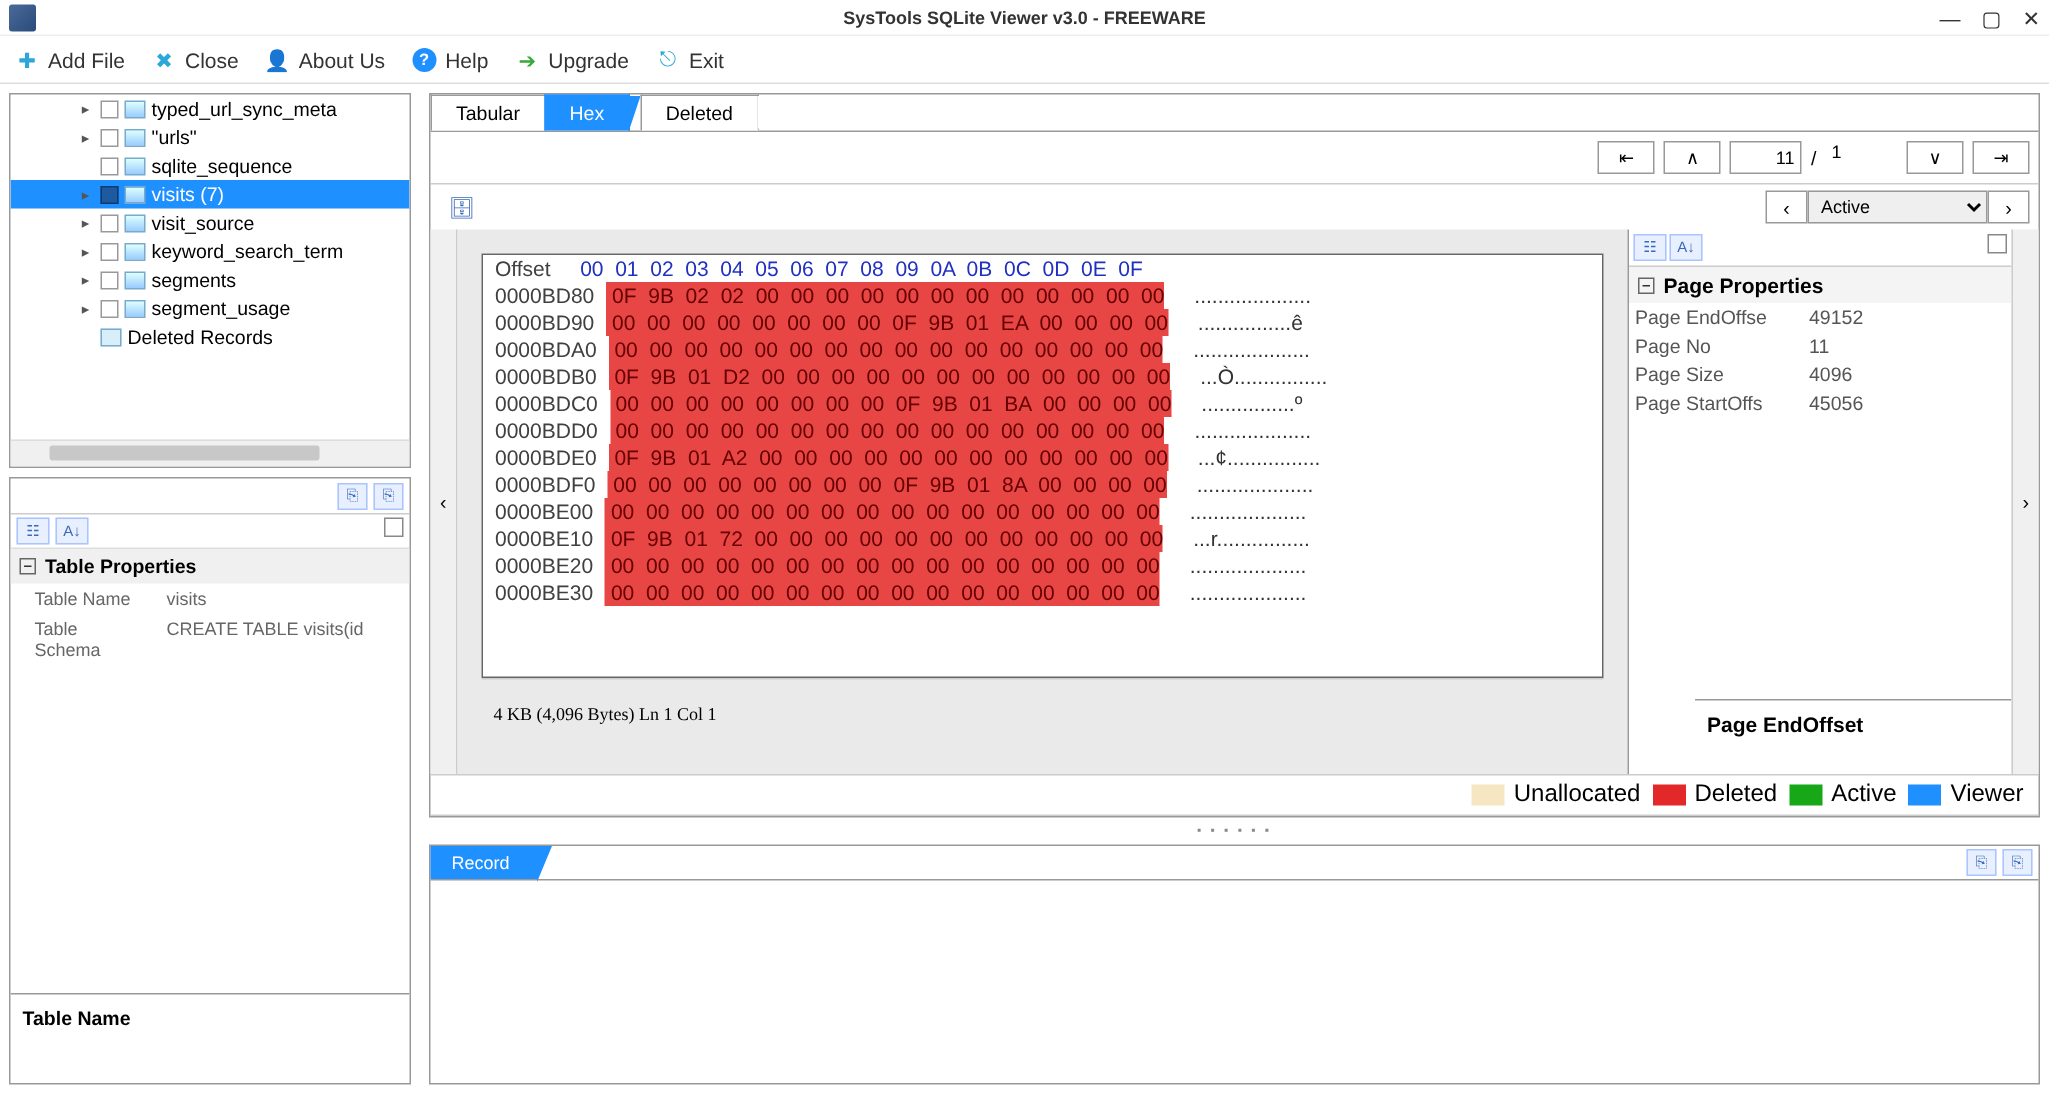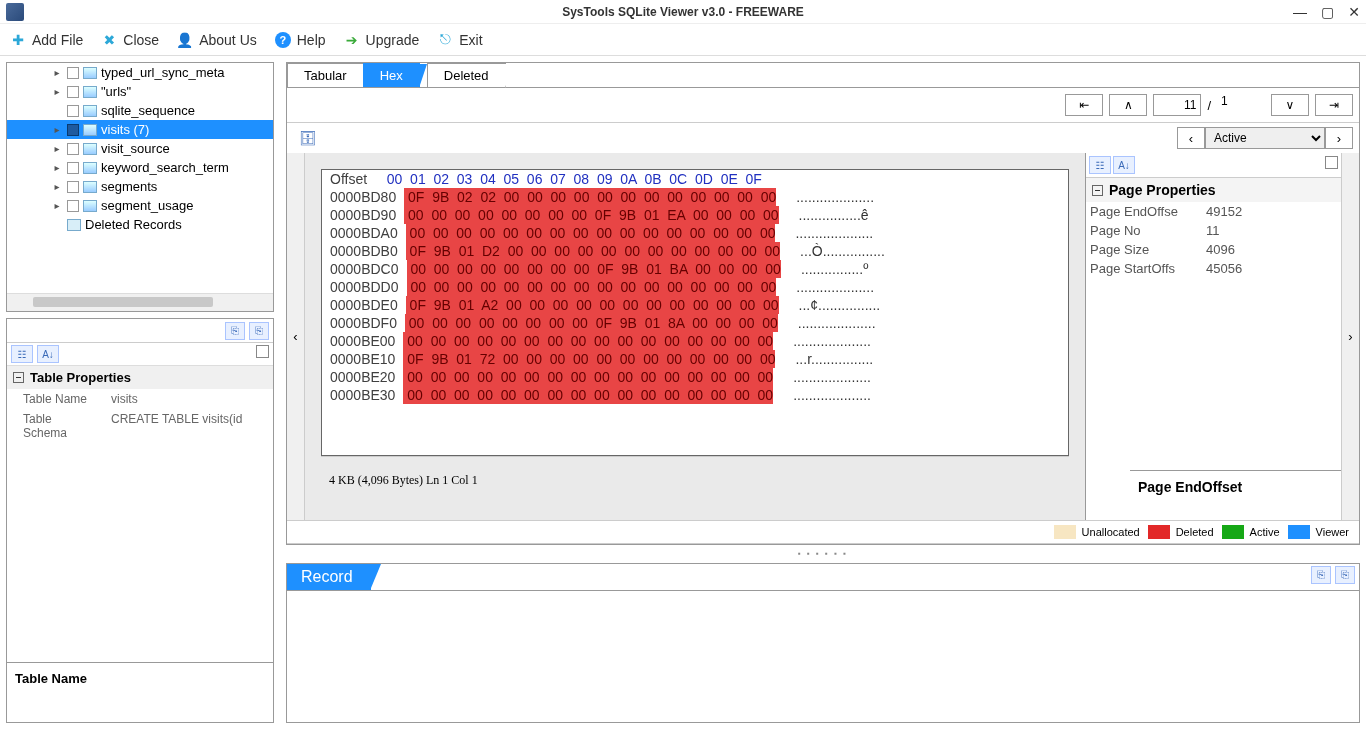--- a/index.html
+++ b/index.html
@@ -85,28 +85,28 @@
 .hex-props-sort { display: flex; gap: 2px; padding: 3px; border-bottom: 1px solid #ccc; }
 .hex-props-body { flex: 1; overflow: auto; }
 .hp-header { background: #f4f4f4; padding: 4px 6px; font-weight: bold; font-size: 14px; display: flex; align-items: center; gap: 6px; }
 .hp-row { display: flex; font-size: 13px; color: #555; padding: 2px 0; }
 .hp-row .k { width: 120px; padding-left: 4px; white-space: nowrap; overflow: hidden; }
 .hp-row .v { flex: 1; }
 .hex-props-desc { border-top: 1px solid #999; padding: 8px; font-weight: bold; font-size: 14px; min-height: 50px; margin-left: 44px; }
 
 
 .legend { display: flex; justify-content: flex-end; align-items: center; gap: 8px; padding: 4px 10px; border-bottom: 1px solid #ccc; border-top: 1px solid #ccc; }
-.lg { display: flex; align-items: center; gap: 6px; font-size: 11px; }
+.lg { display: flex; align-items: center; gap: 6px; font-size: 16px; }
 .lg-sw { width: 22px; height: 14px; }
 .splitter-dots { text-align: center; color: #888; font-size: 8px; letter-spacing: 2px; height: 10px; }
 
 
 .record-panel { border: 1px solid #999; flex: 0 0 160px; display: flex; flex-direction: column; }
 .record-tabs { display: flex; position: relative; border-bottom: 1px solid #999; }
-.record-tab { padding: 4px 18px 4px 14px; background: #1e90ff; color: #fff; position: relative; font-size: 16px; }
+.record-tab { padding: 4px 18px 4px 14px; background: #1e90ff; color: #fff; position: relative; font-size: 12px; }
 .record-tab::after { content:''; position:absolute; right:-10px; top:0; width:0; height:0; border-bottom: 24px solid transparent; border-left: 10px solid #1e90ff; }
 .record-tools { margin-left: auto; display: flex; gap: 4px; padding: 2px 4px; }
 .record-body { flex: 1; }
 
 .box-sq { width:13px; height:13px; border:1px solid #888; }
 .minus-sq { width:11px; height:11px; border:1px solid #666; position:relative; }
 .minus-sq::before { content:''; position:absolute; left:2px; right:2px; top:4px; height:1px; background:#333; }
 </style>
 </head>
 <body>

